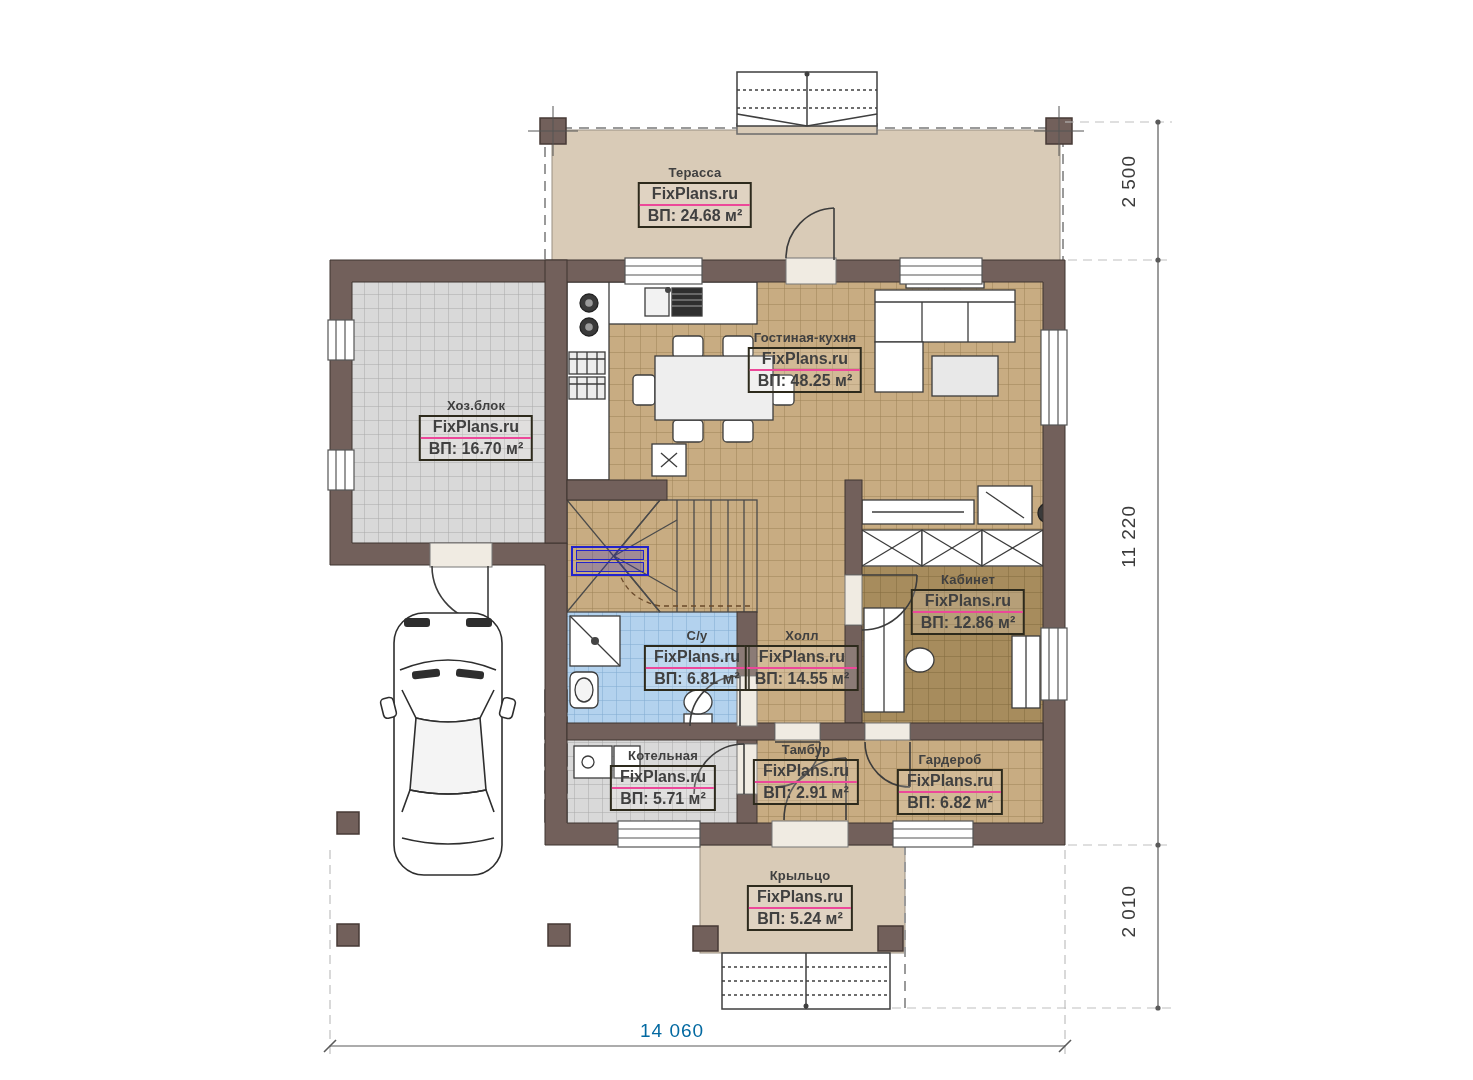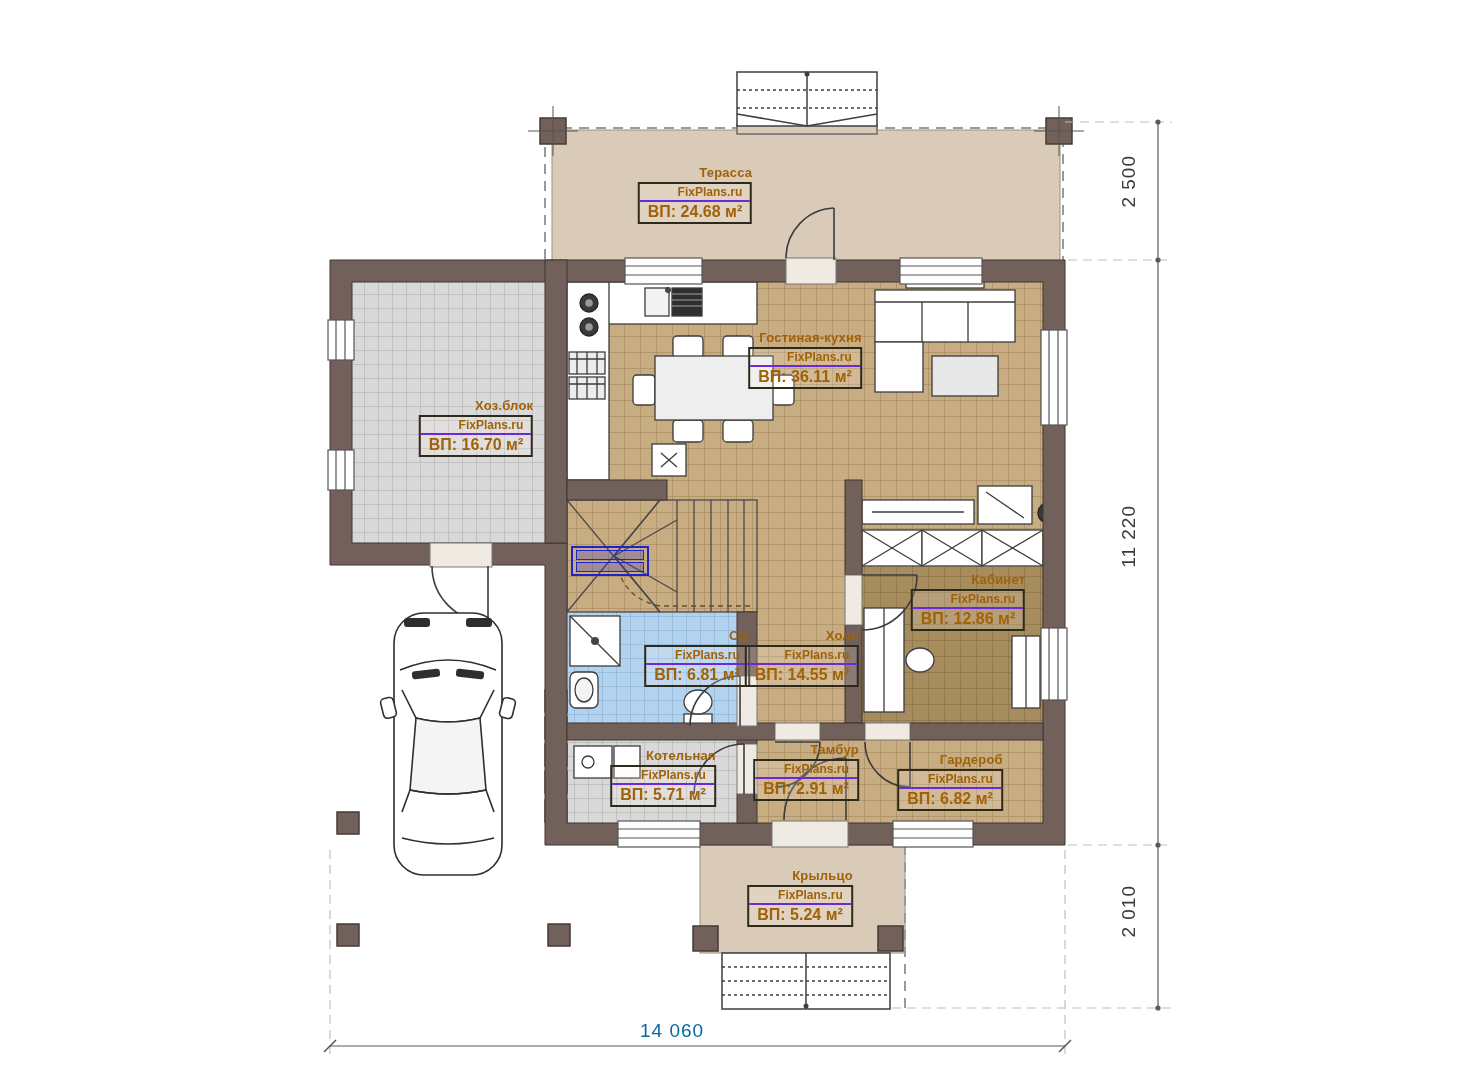--- a/index.html
+++ b/index.html
@@ -3,26 +3,26 @@
 <meta charset="utf-8">
 <style>
   html,body{margin:0;padding:0;background:#ffffff;}
   .stage{
     position:relative;width:1473px;height:1080px;background:#ffffff;overflow:hidden;
     font-family:"Liberation Sans", sans-serif;
   }
   .stage svg{position:absolute;left:0;top:0;}
   
   .room-label{
-    position:absolute;transform:translateX(-50%);text-align:right;
-    color:#a16207;z-index:5;
+    position:absolute;transform:translateX(-50%);text-align:center;
+    color:#404040;z-index:5;
   }
   .rl-title{font-size:13px;font-weight:bold;margin-bottom:2px;letter-spacing:.2px;}
   .rl-box{border:2px solid #2d2a1c;background:rgba(255,252,244,0.18);display:inline-block;}
-  .rl-brand{font-size:12px;font-weight:bold;padding:1px 8px;border-bottom:2px solid #6d28d9;white-space:nowrap;}
+  .rl-brand{font-size:16px;font-weight:bold;padding:1px 8px;border-bottom:2px solid #ec4899;white-space:nowrap;}
   .rl-area{font-size:16px;font-weight:bold;padding:1px 8px;white-space:nowrap;}
   
   .dim-v{
     position:absolute;z-index:6;color:#3c3c3c;font-size:19px;
     writing-mode:vertical-rl;transform:rotate(180deg);letter-spacing:1px;white-space:nowrap;
   }
   .dim-h{position:absolute;z-index:6;color:#0369a1;font-size:19px;letter-spacing:1px;white-space:nowrap;}
   
   .stairs-note{
     position:absolute;left:571px;top:546px;width:78px;height:30px;z-index:7;
@@ -392,21 +392,21 @@
     <div class="rl-box">
       <div class="rl-brand">FixPlans.ru</div>
       <div class="rl-area">ВП: 16.70 м²</div>
     </div>
   </div>
 
   <div class="room-label" style="left:805px;top:330px">
     <div class="rl-title">Гостиная-кухня</div>
     <div class="rl-box">
       <div class="rl-brand">FixPlans.ru</div>
-      <div class="rl-area">ВП: 36.11 м²</div>
+      <div class="rl-area">ВП: 48.25 м²</div>
     </div>
   </div>
 
   <div class="room-label" style="left:968px;top:572px">
     <div class="rl-title">Кабинет</div>
     <div class="rl-box">
       <div class="rl-brand">FixPlans.ru</div>
       <div class="rl-area">ВП: 12.86 м²</div>
     </div>
   </div>

